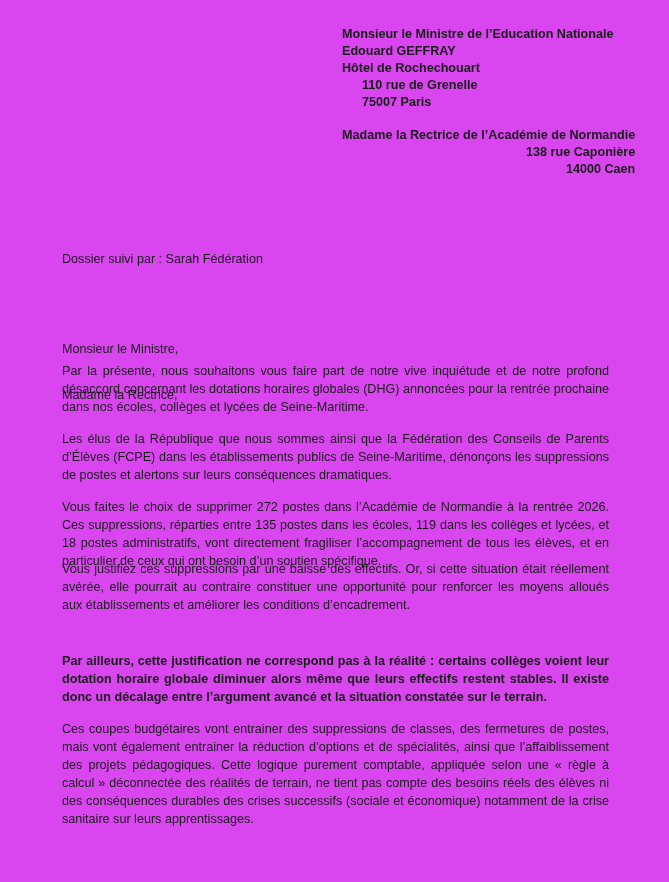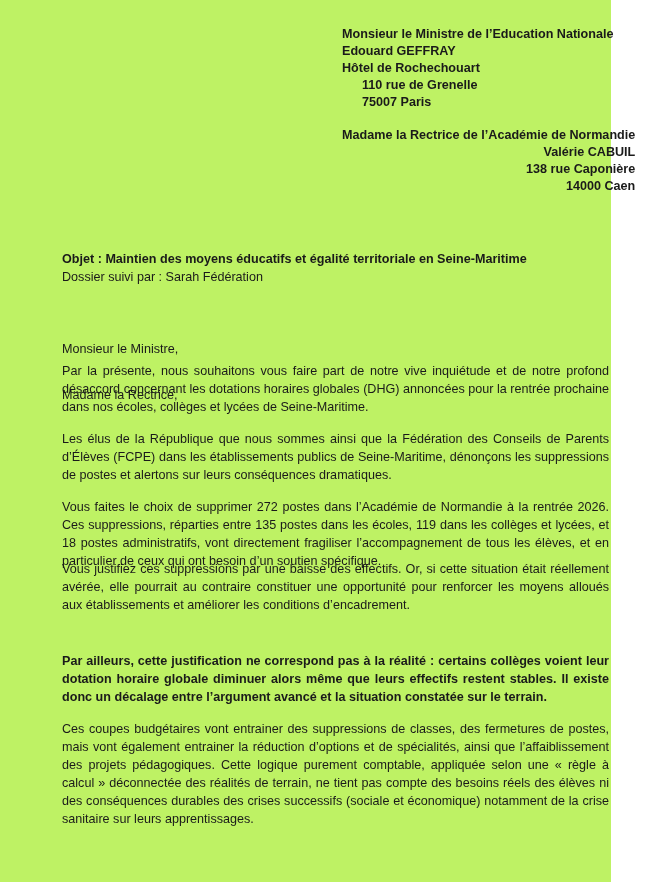--- a/index.html
+++ b/index.html
@@ -11,23 +11,23 @@
       width: 669px;
       height: 882px;
       position: relative;
       overflow: hidden;
       font-family: "Liberation Sans", "DejaVu Sans", sans-serif;
       color: #1a1a1a;
     }
     .page {
       position: absolute;
       left: 0; top: 0;
-      width: 611px;
+      width: 669px;
       height: 882px;
-      background: #bef264;
+      background: #d946ef;
     }
     .recipient {
       position: absolute;
       left: 342px;
       font-weight: bold;
       font-size: 12.6px;
       line-height: 17px;
       color: #1a1a1a;
       white-space: nowrap;
     }
@@ -78,27 +78,25 @@
   <div class="recipient recipient-1">
     <div>Monsieur le Ministre de l’Education Nationale</div>
     <div>Edouard GEFFRAY</div>
     <div>Hôtel de Rochechouart</div>
     <div class="indent">110 rue de Grenelle</div>
     <div class="indent">75007 Paris</div>
   </div>
 
   <div class="recipient recipient-2">
     <div>Madame la Rectrice de l’Académie de Normandie</div>
-    <div>Valérie CABUIL</div>
     <div>138 rue Caponière</div>
     <div>14000 Caen</div>
   </div>
 
   <div class="body subject">
-    <div class="obj">Objet : Maintien des moyens éducatifs et égalité territoriale en Seine-Maritime</div>
     <div class="dossier">Dossier suivi par : Sarah Fédération</div>
   </div>
 
   <div class="body salutation">
     <div>Monsieur le Ministre,</div>
     <div>Madame la Rectrice,</div>
   </div>
 
   <p class="para p1">Par la présente, nous souhaitons vous faire part de notre vive inquiétude et de notre profond désaccord concernant les dotations horaires globales (DHG) annoncées pour la rentrée prochaine dans nos écoles, collèges et lycées de Seine-Maritime.</p>
   <p class="para p2">Les élus de la République que nous sommes ainsi que la Fédération des Conseils de Parents d’Élèves (FCPE) dans les établissements publics de Seine-Maritime, dénonçons les suppressions de postes et alertons sur leurs conséquences dramatiques.</p>

